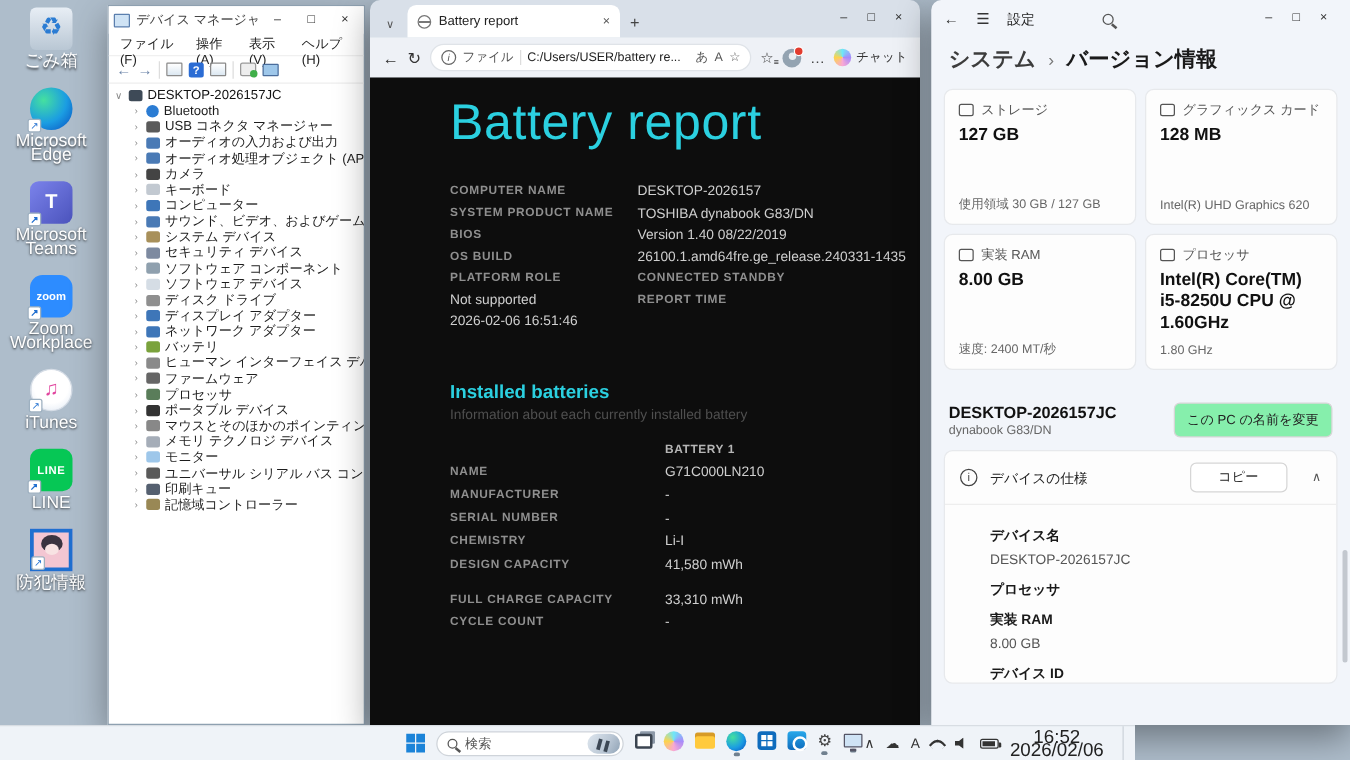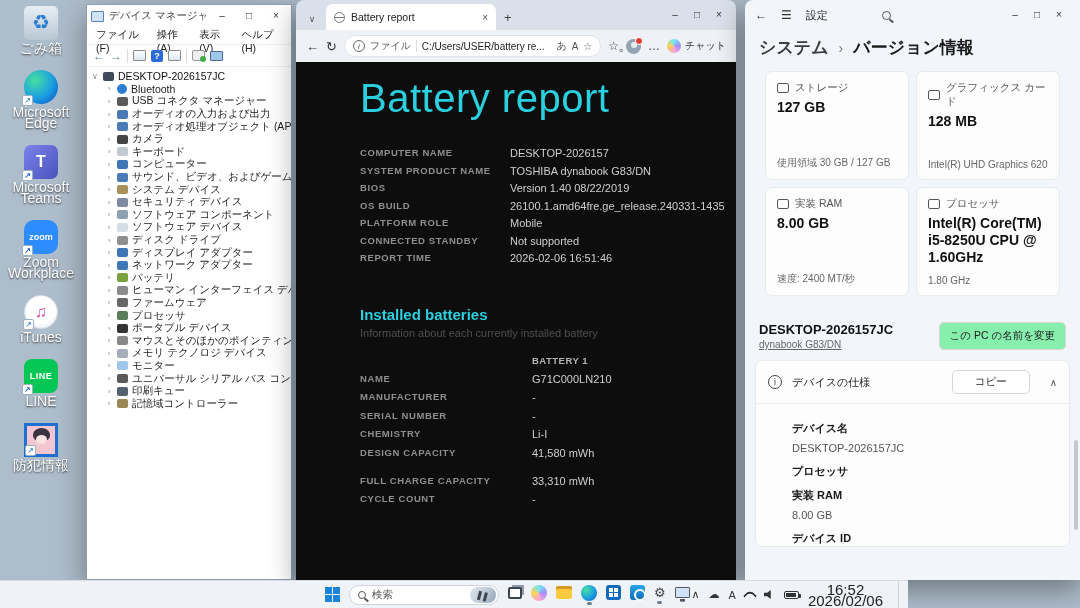--- a/index.html
+++ b/index.html
@@ -91,29 +91,29 @@
   .s-top { height:30px; display:flex; align-items:center; gap:14px; padding:0 10px; }
   .s-top .glyph { font-size:12px; color:#333; }
   .s-apptitle { font-size:11px; color:#222; }
   .s-mag { width:9px; height:9px; border:1.5px solid #555; border-radius:50%; position:relative; margin-left:40px; }
   .s-mag::after { content:""; position:absolute; right:-4px; bottom:-3px; width:5px; height:1.5px; background:#555; transform:rotate(40deg); }
   .s-caption { margin-left:auto; display:flex; }
   .s-crumb { padding:6px 14px 8px 14px; font-size:17px; color:#1a1a1a; display:flex; gap:10px; align-items:baseline; }
   .s-crumb .sect { font-weight:600; color:#3c3c3c; }
   .s-crumb .sep { color:#777; font-size:14px; }
   .s-crumb .page { font-weight:bold; }
-  .s-cards { padding:4px 20px; display:grid; grid-template-columns:1fr 1fr; gap:7px; }
+  .s-cards { padding:4px 10px; display:grid; grid-template-columns:1fr 1fr; gap:7px; }
   .s-card { background:#fdfdfd; border:1px solid #e7e9ec; border-radius:7px; height:109px; padding:9px 11px; display:flex; flex-direction:column; }
   .s-card .crow { display:flex; align-items:center; gap:6px; color:#555; font-size:10.5px; }
   .c-ico { width:12px; height:10px; border:1.5px solid #555; border-radius:2px; flex:none; }
   .s-val { margin-top:4px; font-size:14px; font-weight:bold; color:#111; line-height:17px; }
   .s-detail { margin-top:auto; font-size:10px; color:#666; white-space:nowrap; overflow:hidden; }
   .s-namerow { margin:22px 14px 10px 14px; display:flex; align-items:center; }
   .s-devname { font-size:13px; font-weight:bold; color:#111; }
-  .s-devmodel { font-size:10px; color:#666; margin-top:2px;text-decoration:underline; }
+  .s-devmodel { font-size:10px; color:#666; margin-top:2px; }
   .s-btn { margin-left:auto; background:#86efac; border:1px solid #d6d6d6; border-radius:5px; padding:6px 10px; font-size:10.5px; color:#222; }
   .s-speccard { margin:4px 10px; background:#fdfdfd; border:1px solid #e7e9ec; border-radius:7px; overflow:hidden; }
   .s-specrow { display:flex; align-items:center; gap:10px; padding:9px 12px; }
   .i-info { width:14px; height:14px; border:1.5px solid #444; border-radius:50%; font-size:9px; line-height:13px; text-align:center; color:#444; flex:none; }
   .s-spectitle { font-size:11px; color:#222; }
   .s-copy { margin-left:auto; border:1px solid #d6d6d6; background:#fff; border-radius:5px; padding:4px 22px; font-size:10.5px; color:#222; }
   .s-chev { font-size:10px; color:#555; margin-left:10px; }
   .s-speclist { border-top:1px solid #eee; padding:8px 12px 0 36px; }
   .spec-label { font-size:11px; font-weight:600; color:#1a1a1a; margin-top:9px; }
   .spec-value { font-size:11px; color:#555; margin-top:5px; line-height:14px; }
@@ -424,21 +424,20 @@
     <div class="b-fields" id="bFields">
         <div class="b-fl">COMPUTER NAME</div>
         <div class="b-fv">DESKTOP-2026157</div>
         <div class="b-fl">SYSTEM PRODUCT NAME</div>
         <div class="b-fv">TOSHIBA dynabook G83/DN</div>
         <div class="b-fl">BIOS</div>
         <div class="b-fv">Version 1.40 08/22/2019</div>
         <div class="b-fl">OS BUILD</div>
         <div class="b-fv">26100.1.amd64fre.ge_release.240331-1435</div>
         <div class="b-fl">PLATFORM ROLE</div>
-        <div class="b-fv">Mobile</div>
         <div class="b-fl">CONNECTED STANDBY</div>
         <div class="b-fv">Not supported</div>
         <div class="b-fl">REPORT TIME</div>
         <div class="b-fv">2026-02-06  16:51:46</div>
       </div>
     <div class="b-h2">Installed batteries</div>
     <div class="b-sub">Information about each currently installed battery</div>
     <div class="b-btable" id="bTable">
         <div></div>
         <div class="b-bh">BATTERY 1</div>

